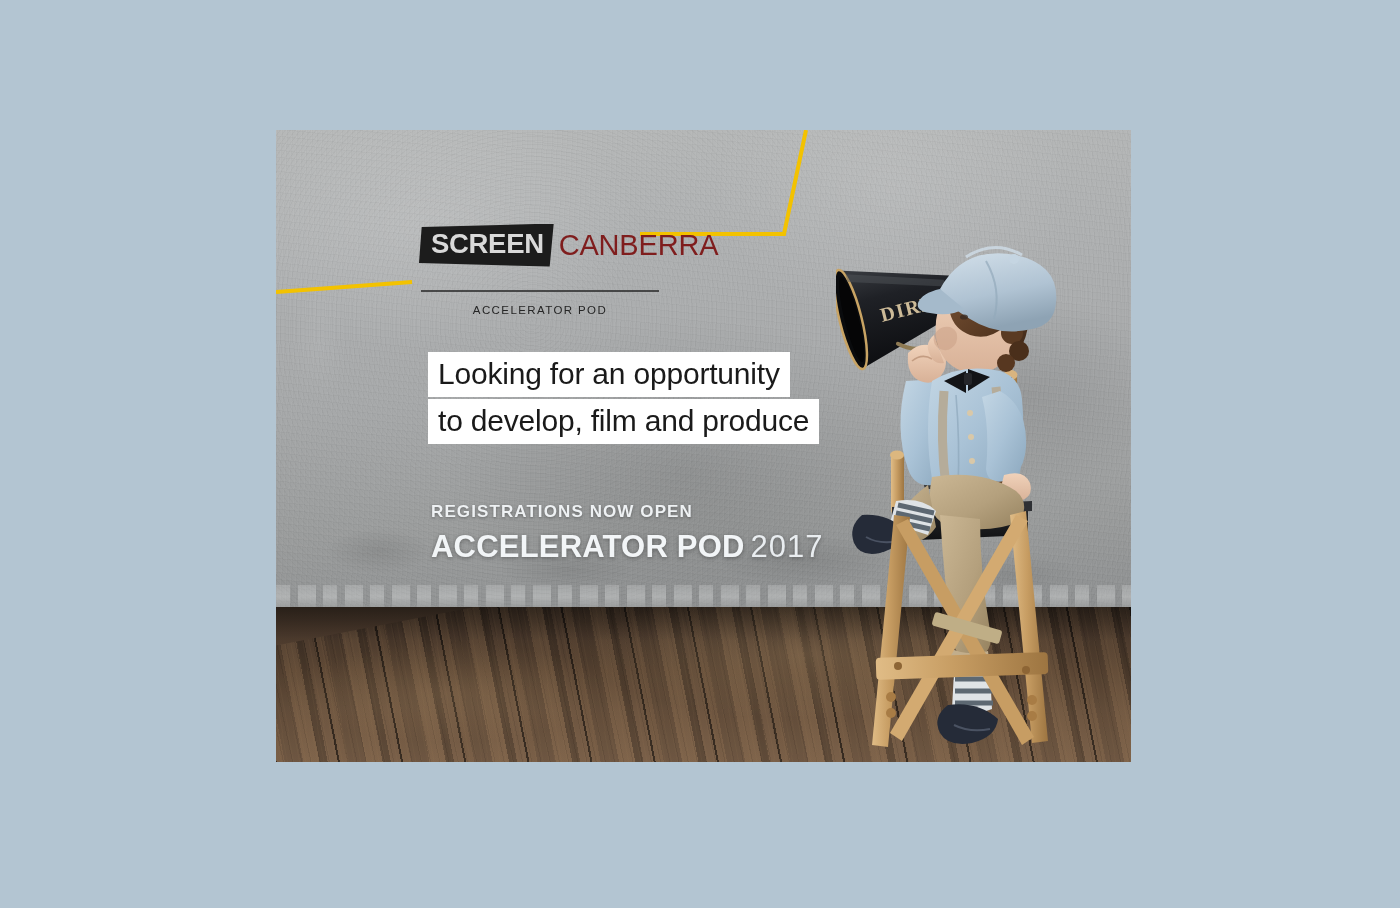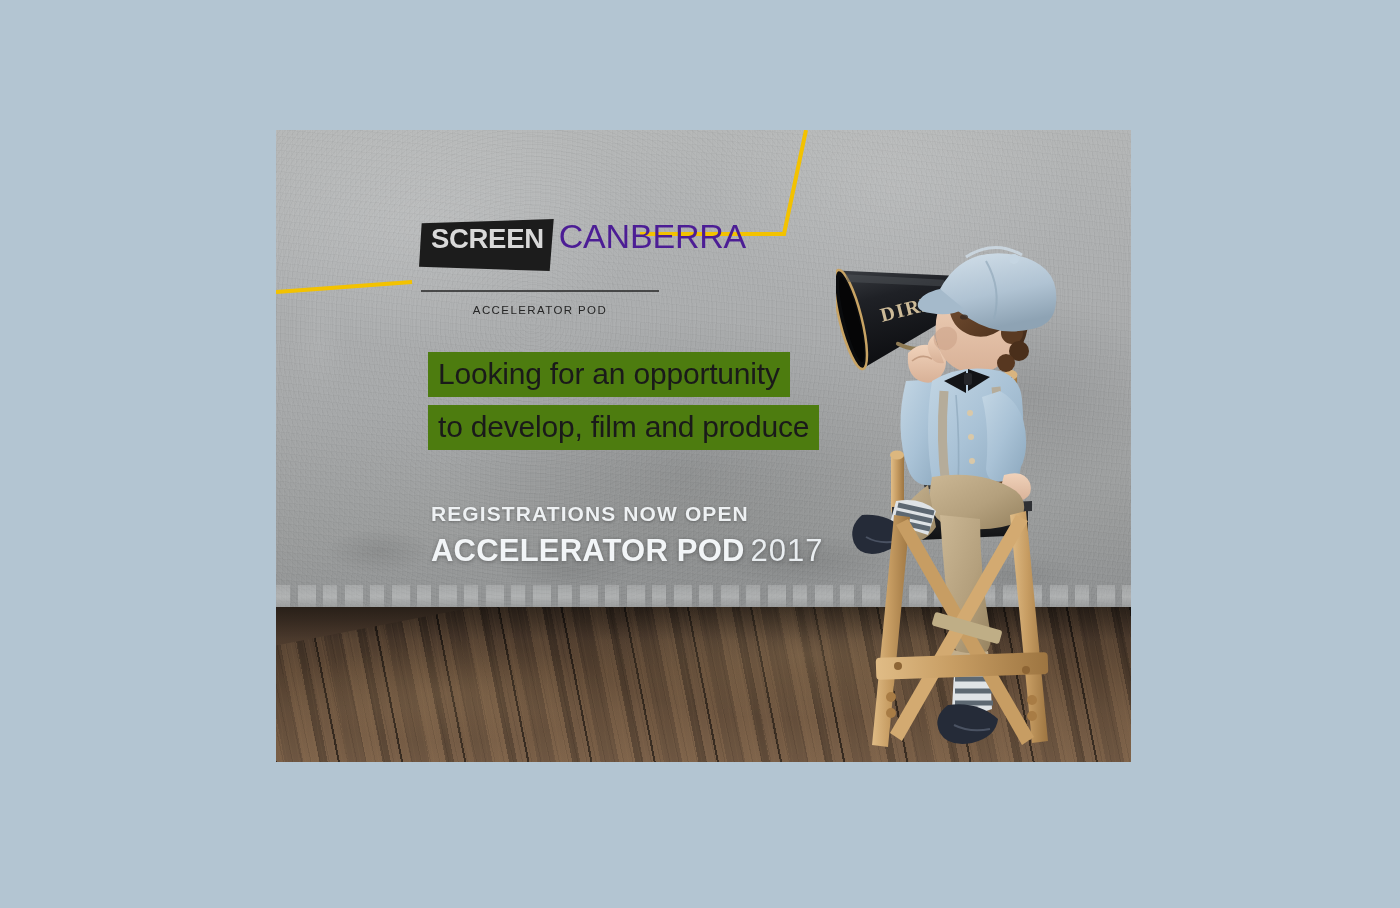--- a/index.html
+++ b/index.html
@@ -87,69 +87,69 @@
       radial-gradient(ellipse 300px 90px at 62% 30%, rgba(214,178,130,.22), rgba(0,0,0,0) 72%),
       radial-gradient(ellipse 220px 70px at 20% 55%, rgba(200,165,120,.16), rgba(0,0,0,0) 72%),
       linear-gradient(180deg, rgba(0,0,0,.30) 0%, rgba(0,0,0,0) 22%);
   }
 
   
   .accent-svg{position:absolute;left:0;top:0;width:855px;height:632px;pointer-events:none;}
 
   
   #logo-block{position:absolute;left:143px;top:90px;width:260px;}
-  .logo-row{position:relative;height:52px;display:flex;}
+  .logo-row{position:relative;height:52px;display:flex;align-items:center;}
   .screen-tag{
     position:relative;
     background:#1c1c1c;
     padding:7px 11px 9px 13px;
     clip-path:polygon(2% 8%, 100% 0%, 97% 100%, 0% 92%);
     transform:translateY(-1px);
   }
   .screen-tag span{
     display:block;
     font-family:"Liberation Sans",sans-serif;
     font-weight:bold;font-size:27px;letter-spacing:-.3px;
     color:#d9d9d9;line-height:1;
     transform:scaleX(1.02);
   }
   .canberra{
     font-family:"Liberation Sans",sans-serif;
-    font-weight:normal;font-size:34px;letter-spacing:-.2px;
-    color:#4c1d95;line-height:1;margin-left:5px;
+    font-weight:normal;font-size:29px;letter-spacing:-.2px;
+    color:#7f1d1d;line-height:1;margin-left:5px;
     transform:translateY(-1px);
   }
   .logo-rule{
     width:238px;height:2px;background:#2a2a2a;opacity:.78;
     margin:18px 0 0 2px;
   }
   .logo-sub{
     text-align:center;width:238px;margin-left:2px;
     font-size:11.5px;font-weight:normal;letter-spacing:1.4px;
     color:#252525;margin-top:12px;
   }
 
   
   #headline{position:absolute;left:152px;top:222px;}
   .hl-line{
     display:block;width:max-content;
-    background:#4d7c0f;
+    background:#ffffff;
     color:#1a1a1a;
     font-size:30px;font-weight:normal;
     line-height:1;
     padding:7px 10px 8px 10px;
-    margin-bottom:8px;
+    margin-bottom:2px;
     letter-spacing:-.2px;
   }
 
   
   #lower-copy{position:absolute;left:155px;top:372px;}
   .reg-line{
     color:#eef1f3;
-    font-size:21px;font-weight:bold;letter-spacing:1.1px;
+    font-size:17px;font-weight:bold;letter-spacing:1.1px;
     text-shadow:0 1px 3px rgba(0,0,0,.35);
     margin-bottom:7px;
   }
   .pod-line{
     white-space:nowrap;
     text-shadow:0 1px 4px rgba(0,0,0,.35);
     text-align:center;
   }
   .pod-strong{
     color:#f2f5f7;font-size:31px;font-weight:bold;letter-spacing:.2px;

